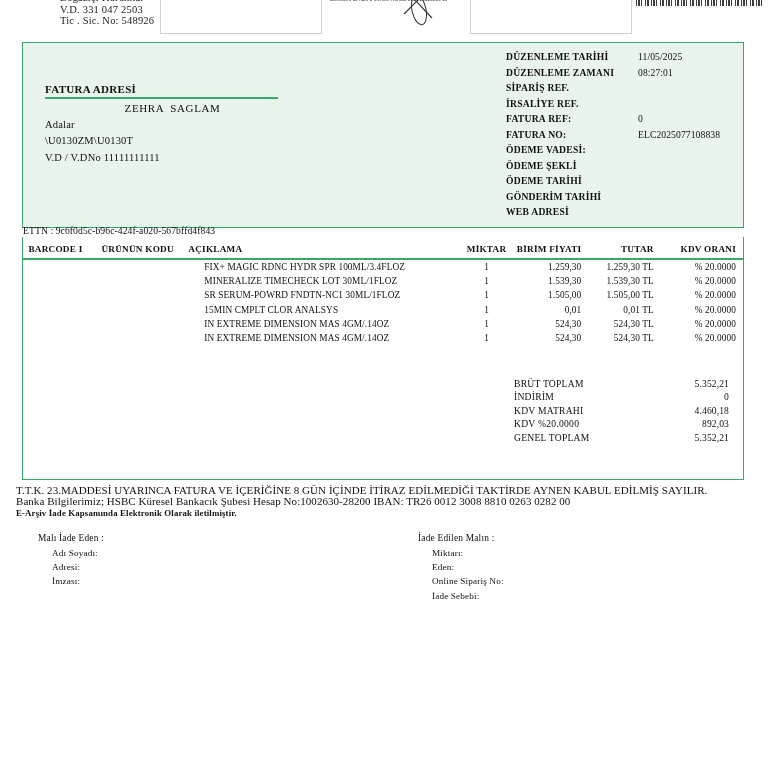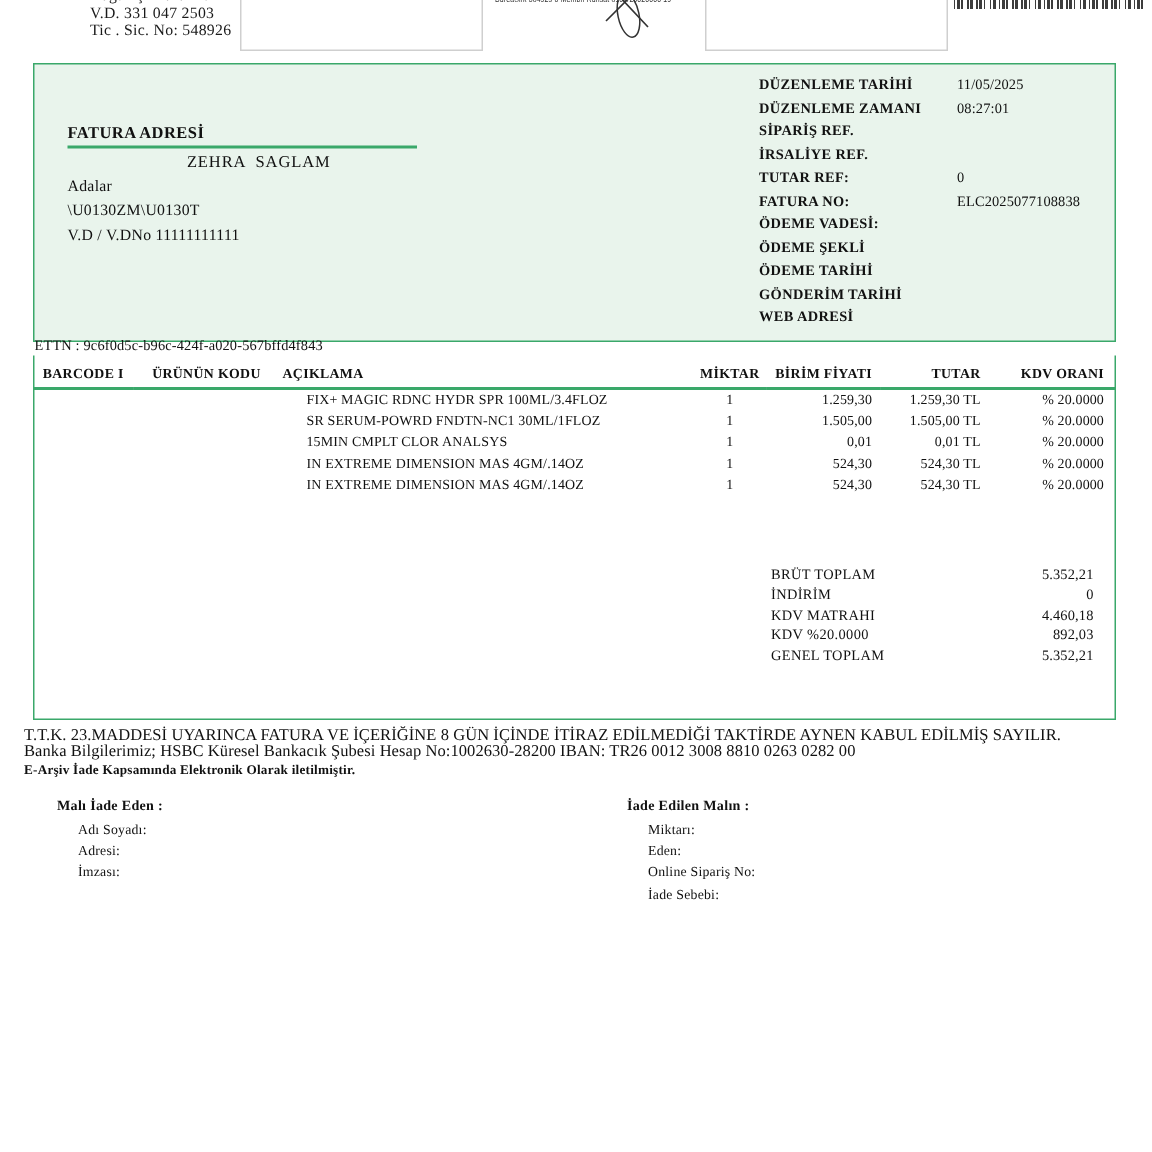--- a/index.html
+++ b/index.html
@@ -209,21 +209,21 @@
   #return-block {
     position: absolute;
     left: 0; top: 533px;
     width: 768px;
     font-size: 9.2px;
   }
   .ret-col { position: absolute; top: 0; }
   #ret-left  { left: 38px; }
   #ret-right { left: 418px; }
   .ret-title {
-    font-weight: 700;
+    font-weight: 400;
     font-size: 9.4px;
     letter-spacing: .2px;
     margin-bottom: 3px;
     white-space: nowrap;
   }
   .ret-field {
     font-size: 9.2px;
     line-height: 14.2px;
     letter-spacing: .15px;
     padding-left: 14px;
@@ -276,21 +276,21 @@
       </tr>
       <tr>
         <td class="k">SİPARİŞ REF.</td>
         <td class="v"></td>
       </tr>
       <tr>
         <td class="k">İRSALİYE REF.</td>
         <td class="v"></td>
       </tr>
       <tr>
-        <td class="k">TUTAR REF:</td>
+        <td class="k">FATURA REF:</td>
         <td class="v">0</td>
       </tr>
       <tr>
         <td class="k">FATURA NO:</td>
         <td class="v">ELC2025077108838</td>
       </tr>
       <tr>
         <td class="k">ÖDEME VADESİ:</td>
         <td class="v"></td>
       </tr>
@@ -331,20 +331,29 @@
     </tr>
   </thead>
   <tbody id="items-body">
       <tr>
         <td class="c-barcode"></td>
         <td class="c-code"></td>
         <td class="c-desc">FIX+ MAGIC RDNC HYDR SPR 100ML/3.4FLOZ</td>
         <td class="c-qty">1</td>
         <td class="c-price">1.259,30</td>
         <td class="c-amount">1.259,30 TL</td>
+        <td class="c-vat">% 20.0000</td>
+      </tr>
+      <tr>
+        <td class="c-barcode"></td>
+        <td class="c-code"></td>
+        <td class="c-desc">MINERALIZE TIMECHECK LOT 30ML/1FLOZ</td>
+        <td class="c-qty">1</td>
+        <td class="c-price">1.539,30</td>
+        <td class="c-amount">1.539,30 TL</td>
         <td class="c-vat">% 20.0000</td>
       </tr>
       <tr>
         <td class="c-barcode"></td>
         <td class="c-code"></td>
         <td class="c-desc">SR SERUM-POWRD FNDTN-NC1 30ML/1FLOZ</td>
         <td class="c-qty">1</td>
         <td class="c-price">1.505,00</td>
         <td class="c-amount">1.505,00 TL</td>
         <td class="c-vat">% 20.0000</td>

